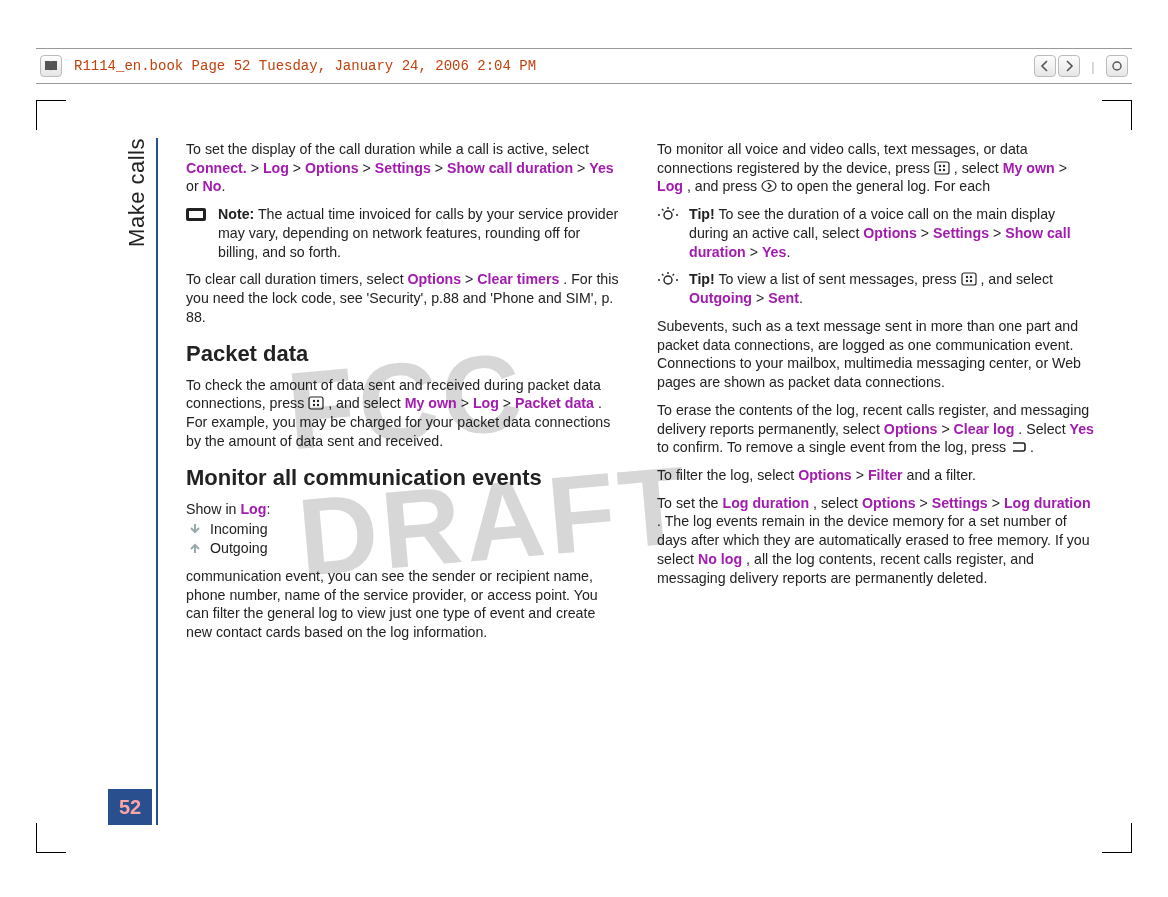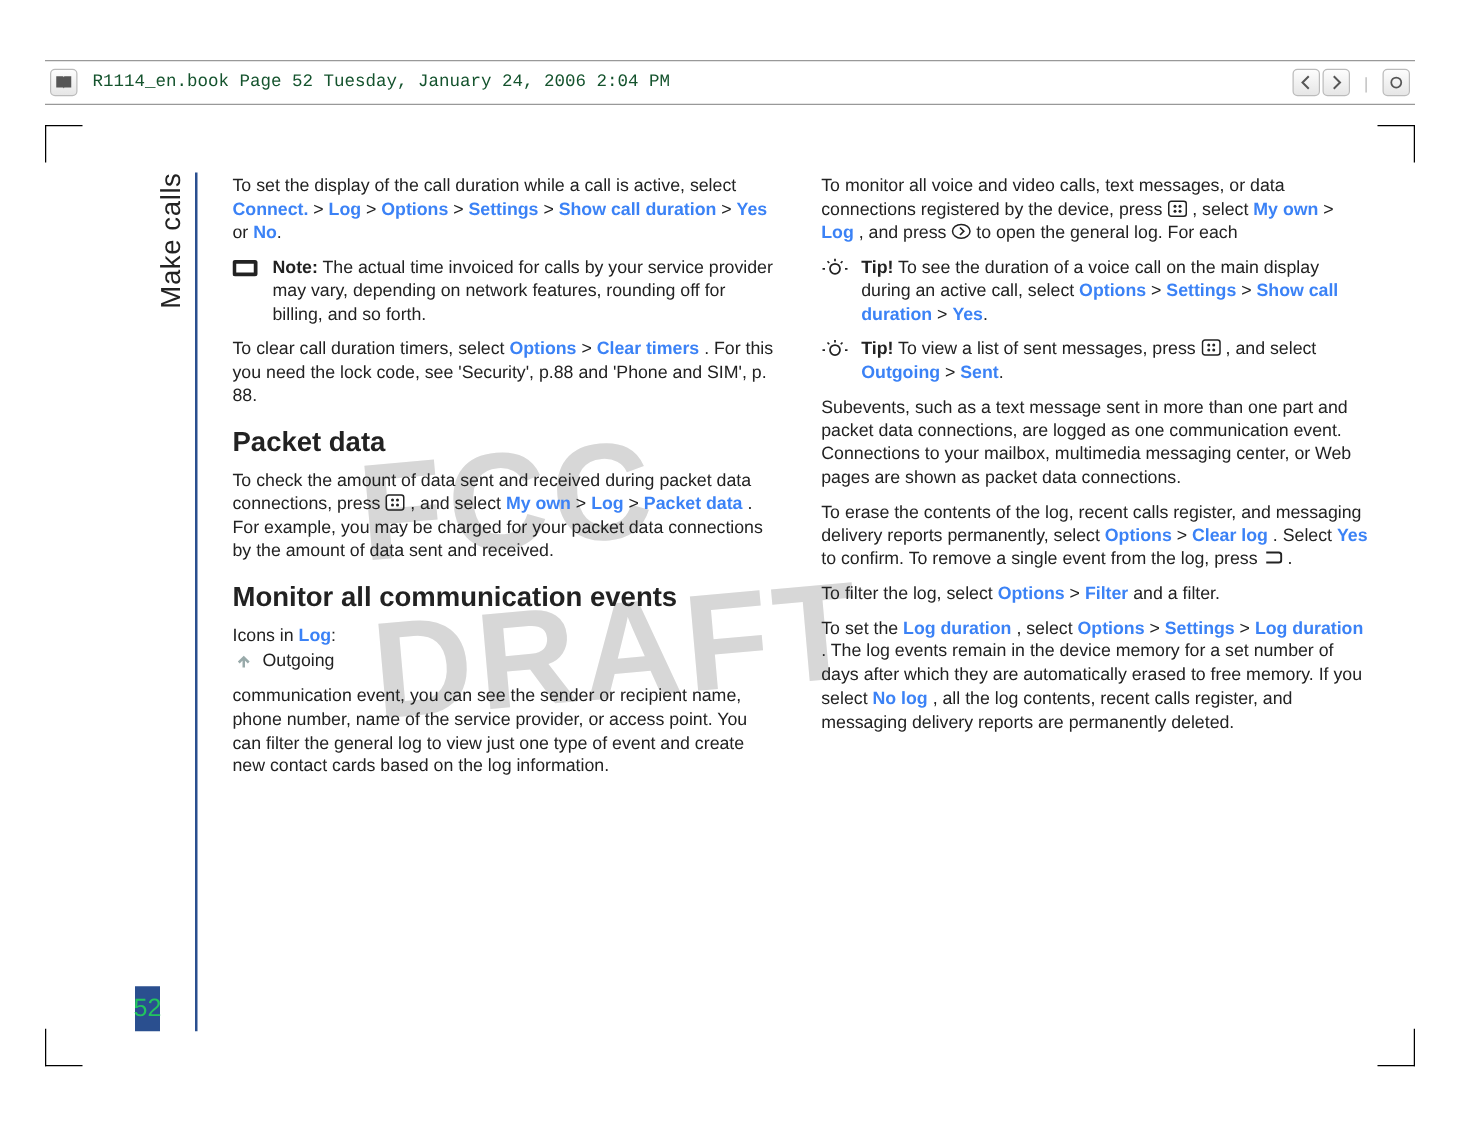--- a/index.html
+++ b/index.html
@@ -40,21 +40,21 @@
     width: 22px; height: 22px;
     border: 1px solid #bbb;
     border-radius: 4px;
     background: linear-gradient(#fdfdfd,#e6e6e6);
     display:flex; align-items:center; justify-content:center;
     color:#555; font-size:13px;
   }
   .vb-meta {
     font-family: "Courier New", monospace;
     font-size: 14px;
-    color: #14532d;
+    color: #c2410c;
     margin-left: 10px;
   }
   .crop-tl, .crop-tr, .crop-bl, .crop-br {
     position: absolute; width: 30px; height: 30px; border-color:#000;
   }
   .crop-tl { left: 36px; top: 100px; border-top:1px solid #000; border-left:1px solid #000; }
   .crop-tr { right:36px; top: 100px; border-top:1px solid #000; border-right:1px solid #000; }
   .crop-bl { left: 36px; bottom: 44px; border-bottom:1px solid #000; border-left:1px solid #000; }
   .crop-br { right:36px; bottom: 44px; border-bottom:1px solid #000; border-right:1px solid #000; }
   .sidebar-rule {
@@ -74,45 +74,45 @@
     transform-origin: left top;
     font-size: 22px;
     letter-spacing: .5px;
     color:#222;
     white-space: nowrap;
     font-weight: 500;
   }
   .page-num {
     position:absolute;
     bottom: 0; left: 8px;
-    width: 20px; height: 36px;
+    width: 44px; height: 36px;
     background:#2a4f8f;
-    color:#22c55e;
-    font-weight:400;
+    color:#fca5a5;
+    font-weight:700;
     font-size:20px;
     display:flex; align-items:center; justify-content:center;
   }
   .columns {
     position:absolute;
     left: 186px; right: 74px; top: 140px; bottom: 72px;
     column-count: 2;
     column-gap: 34px;
     font-size: 14.2px;
     line-height: 1.32;
     z-index: 3;
   }
   .columns p { margin: 0 0 9px 0; break-inside: avoid; }
   .columns h2 {
     font-size: 22px;
     font-weight: 700;
     color:#222;
     margin: 12px 0 8px 0;
     break-after: avoid;
   }
-  .link { color:#3b82f6; font-weight:700; }
+  .link { color:#a21caf; font-weight:700; }
   .note, .tip { position: relative; padding-left: 32px; margin-bottom: 9px; break-inside: avoid; }
   .note-icon, .tip-icon {
     position:absolute; left:0; top:1px; width:24px; height:17px;
   }
   .note-icon svg, .tip-icon svg { display:block; }
   .icon-inline {
     display:inline-block; vertical-align:-2px; width:16px; height:14px;
   }
   .log-icons { padding-left: 24px; margin-bottom:9px; break-inside:avoid; }
   .log-row { position:relative; padding-left: 0px; }
@@ -211,24 +211,30 @@
     <span>, and select </span>
     <span class="link">My own</span><span> &gt; </span>
     <span class="link">Log</span><span> &gt; </span>
     <span class="link">Packet data</span>
     <span>. For example, you may be charged for your packet data connections by the amount of data sent and received.</span>
   </p>
 
   <h2>Monitor all communication events</h2>
 
   <p style="margin-bottom:2px">
-    <span>Icons in </span>
+    <span>Show in </span>
     <span class="link">Log</span><span>:</span>
   </p>
   <div class="log-icons">
+    <div class="log-row">
+      <span class="li-icon"><svg width="14" height="14" viewBox="0 0 14 14">
+            <path d="M7 2v8M3 6l4 4 4-4" stroke="#9aa" stroke-width="2" fill="none"></path>
+          </svg></span>
+      <span>Incoming</span>
+    </div>
     <div class="log-row">
       <span class="li-icon"><svg width="14" height="14" viewBox="0 0 14 14">
             <path d="M7 12V4M3 8l4-4 4 4" stroke="#9aa" stroke-width="2" fill="none"></path>
           </svg></span>
       <span>Outgoing</span>
     </div>
   </div>
 
   <p>communication event, you can see the sender or recipient name, phone number, name of the service provider, or access point. You can filter the general log to view just one type of event and create new contact cards based on the log information.</p>
 

